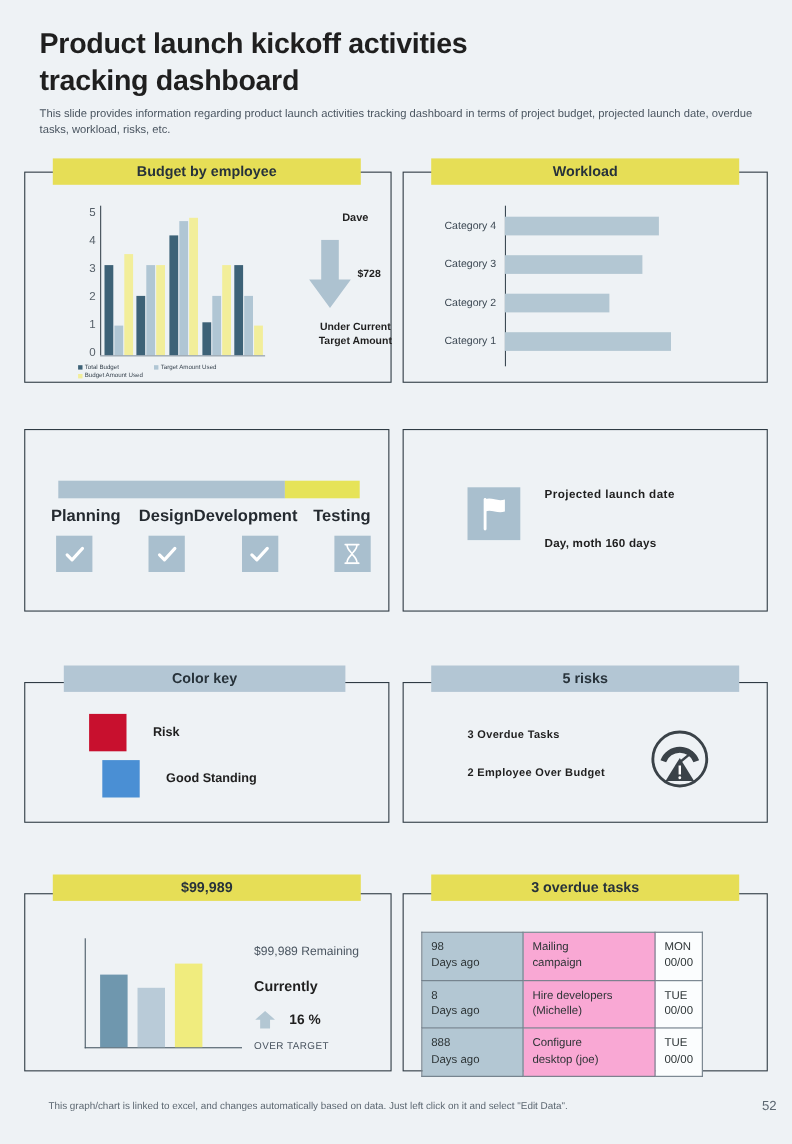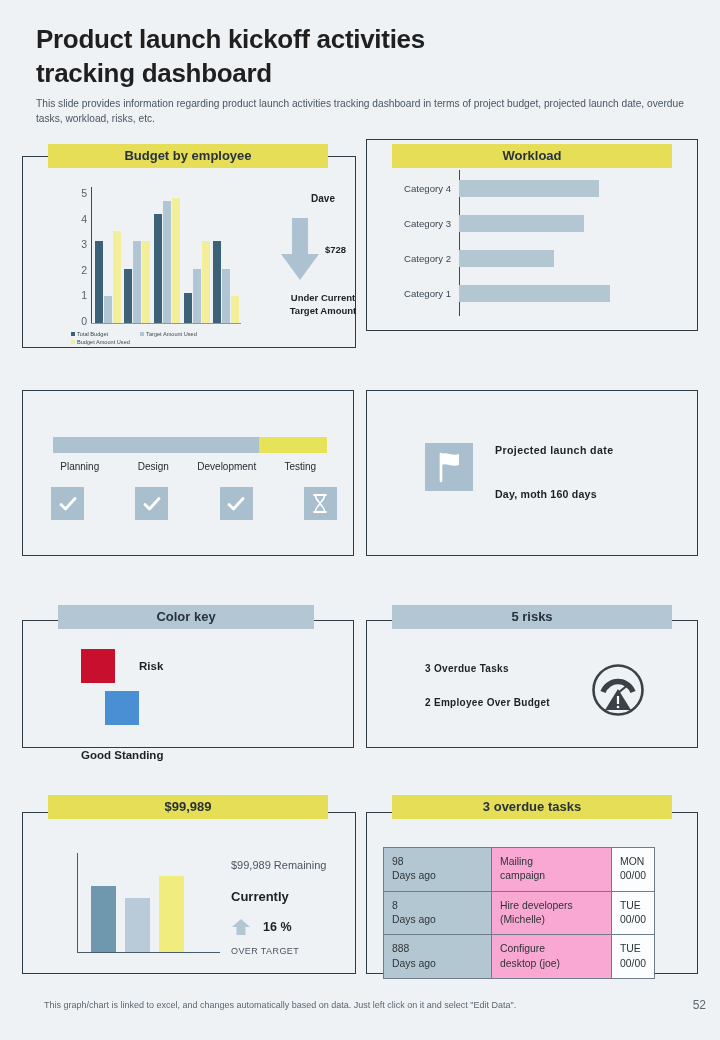--- a/index.html
+++ b/index.html
@@ -91,21 +91,21 @@
   .wl-label { width: 74px; text-align: right; font-size: 9.6px; color: #3b4752; padding-right: 8px; }
   .wl-track { flex: 1; position: relative; height: 17px; }
   .wl-bar { height: 17px; background: #b3c7d3; }
   .wl-axis { position: absolute; left: 92px; top: 30px; bottom: 14px; width: 1.4px; background: #3c4a54; }
 
   
   .ph-bar { position: absolute; left: 30px; top: 46px; width: 274px; height: 16px; display: flex; }
   .ph-fill-a { background: #adc2d0; }
   .ph-fill-b { background: #e6e358; }
   .ph-labels { position: absolute; left: 20px; top: 70px; width: 294px; display: flex; }
-  .ph-labels span { flex: 1; text-align: center; font-size: 10px; font-weight: normal; color: #242a30; }
+  .ph-labels span { flex: 1; text-align: right; font-size: 15px; font-weight: bold; color: #242a30; }
   .ph-icons { position: absolute; left: 28px; top: 96px; width: 286px; display: flex; justify-content: space-between; }
   .ph-icon {
     width: 33px; height: 33px; background: #a9bfce;
     display: flex; align-items: center; justify-content: center;
   }
 
   
   .ld-icon {
     position: absolute; left: 58px; top: 52px; width: 48px; height: 48px; background: #a9bfce;
     display: flex; align-items: center; justify-content: center;
@@ -135,21 +135,21 @@
   .br-pctval { font-size: 12.5px; font-weight: bold; color: #1f1f1f; }
   .br-over { font-size: 9px; letter-spacing: 0.4px; color: #4a5560; }
 
   
   .ot-table { position: absolute; left: 16px; top: 34px; right: 16px; border-collapse: collapse; }
   .ot-table td {
     border: 1.1px solid #6f7d88;
     font-size: 10.4px; color: #2d3436;
     padding: 7px 8px; line-height: 1.38; vertical-align: top;
   }
-  .ot-days { background: #b3c7d3; width: 108px; }
+  .ot-days { background: #b3c7d3; width: 92px; }
   .ot-task { background: #f9a8d4; width: 120px; }
   .ot-when { background: #fbfdfe; }
 
   
   .footer {
     position: absolute; left: 44px; top: 1000px; width: 640px;
     font-size: 9px; color: #5c6771;
   }
   .pageno { position: absolute; right: 14px; top: 998px; font-size: 12px; color: #5c6771; }
 </style>
@@ -235,21 +235,21 @@
         <div class="arrow-amt">$728</div>
       </div>
       <div class="bec-under">
         <div>Under Current</div>
         <div>Target Amount</div>
       </div>
     </div>
   </div>
   <div class="panel-head head-yellow" style="left:48px; top:144px; width:280px;">Budget by employee</div>
 
-  <div class="panel" style="left:366px; top:139px; width:332px; height:192px;padding-left:28px;">
+  <div class="panel" style="left:366px; top:156px; width:332px; height:192px;padding-left:28px;">
     <div class="wl-axis"></div>
     <div class="wl-rows" id="wl-rows">
         <div class="wl-row">
           <div class="wl-label">Category 4</div>
           <div class="wl-track">
             <div class="wl-bar" style="width: 66%; background: rgb(179, 199, 211);"></div>
           </div>
         </div>
         <div class="wl-row">
           <div class="wl-label">Category 3</div>
@@ -319,21 +319,21 @@
     </div>
     <div class="ld-t1">Projected  launch  date</div>
     <div class="ld-t2">Day, moth 160 days</div>
   </div>
 
   <div class="panel" style="left:22px; top:620px; width:332px; height:128px;">
     <div class="ck-row" style="left:58px; top:28px;">
       <div class="ck-sw" id="ck-sw-0" style="background: rgb(200, 16, 46);"></div>
       <div class="ck-label">Risk</div>
     </div>
-    <div class="ck-row" style="left:58px; top:70px;flex-direction:column;">
+    <div class="ck-row" style="left:70px; top:70px;">
       <div class="ck-sw" id="ck-sw-1" style="background: rgb(74, 143, 212);"></div>
       <div class="ck-label">Good Standing</div>
     </div>
   </div>
   <div class="panel-head head-blue" style="left:58px; top:605px; width:256px;">Color key</div>
 
   <div class="panel" style="left:366px; top:620px; width:332px; height:128px;">
     <div class="rk-t" style="left:58px; top:42px;">3 Overdue  Tasks</div>
     <div class="rk-t" style="left:58px; top:76px;">2 Employee  Over  Budget</div>
     <svg class="rk-icon" viewBox="0 0 54 54">

